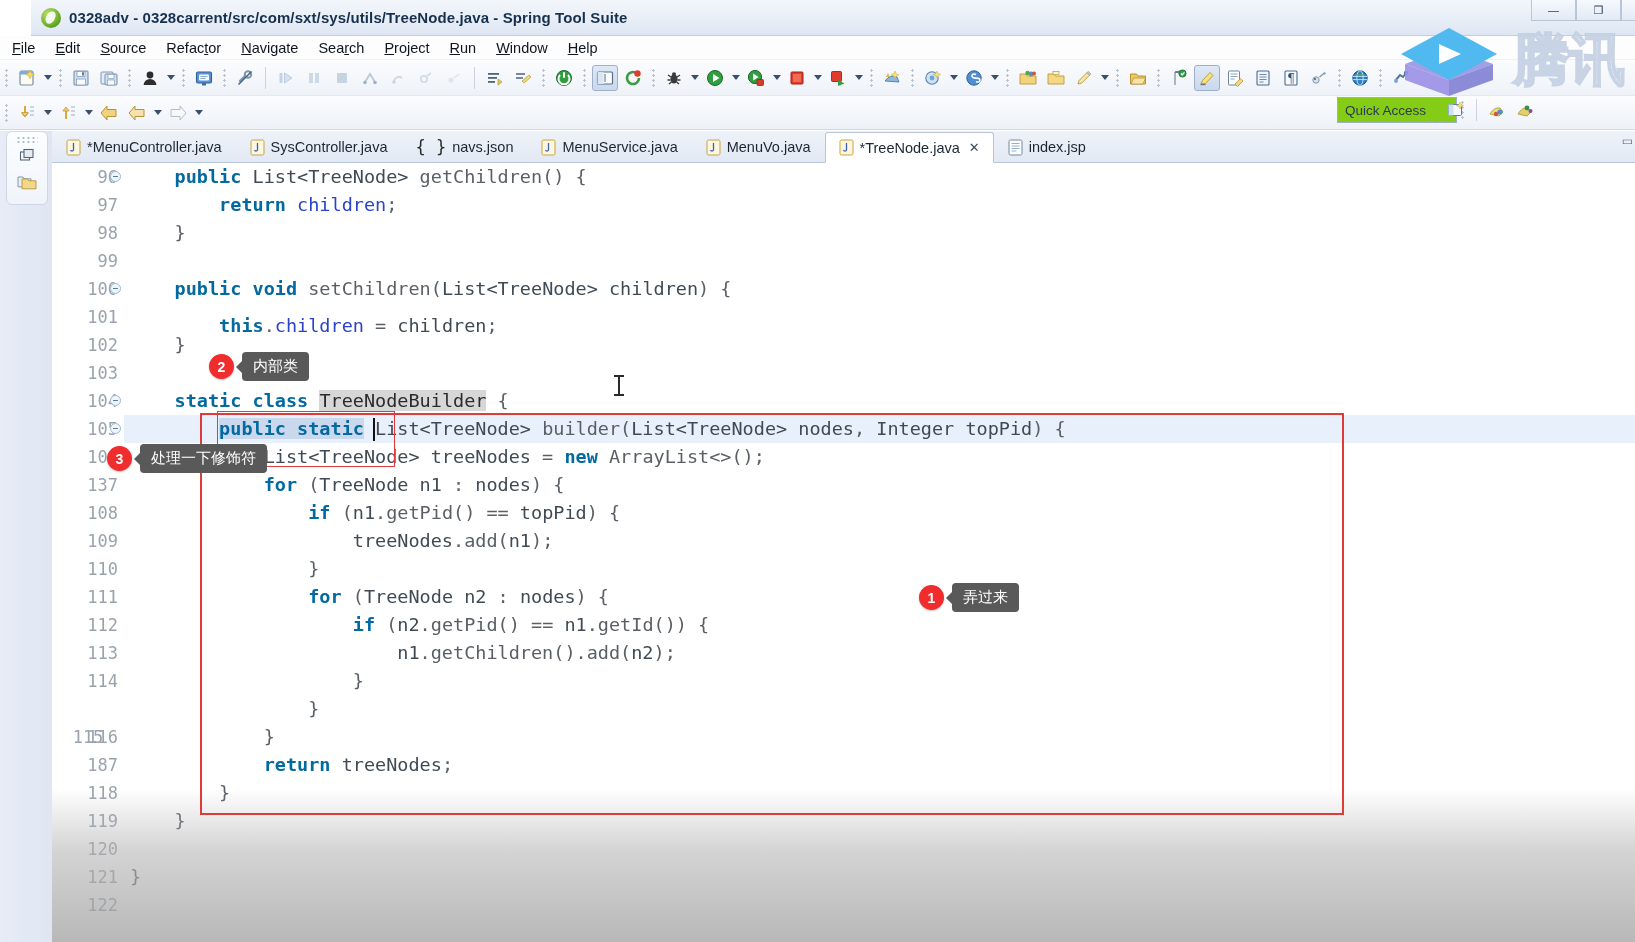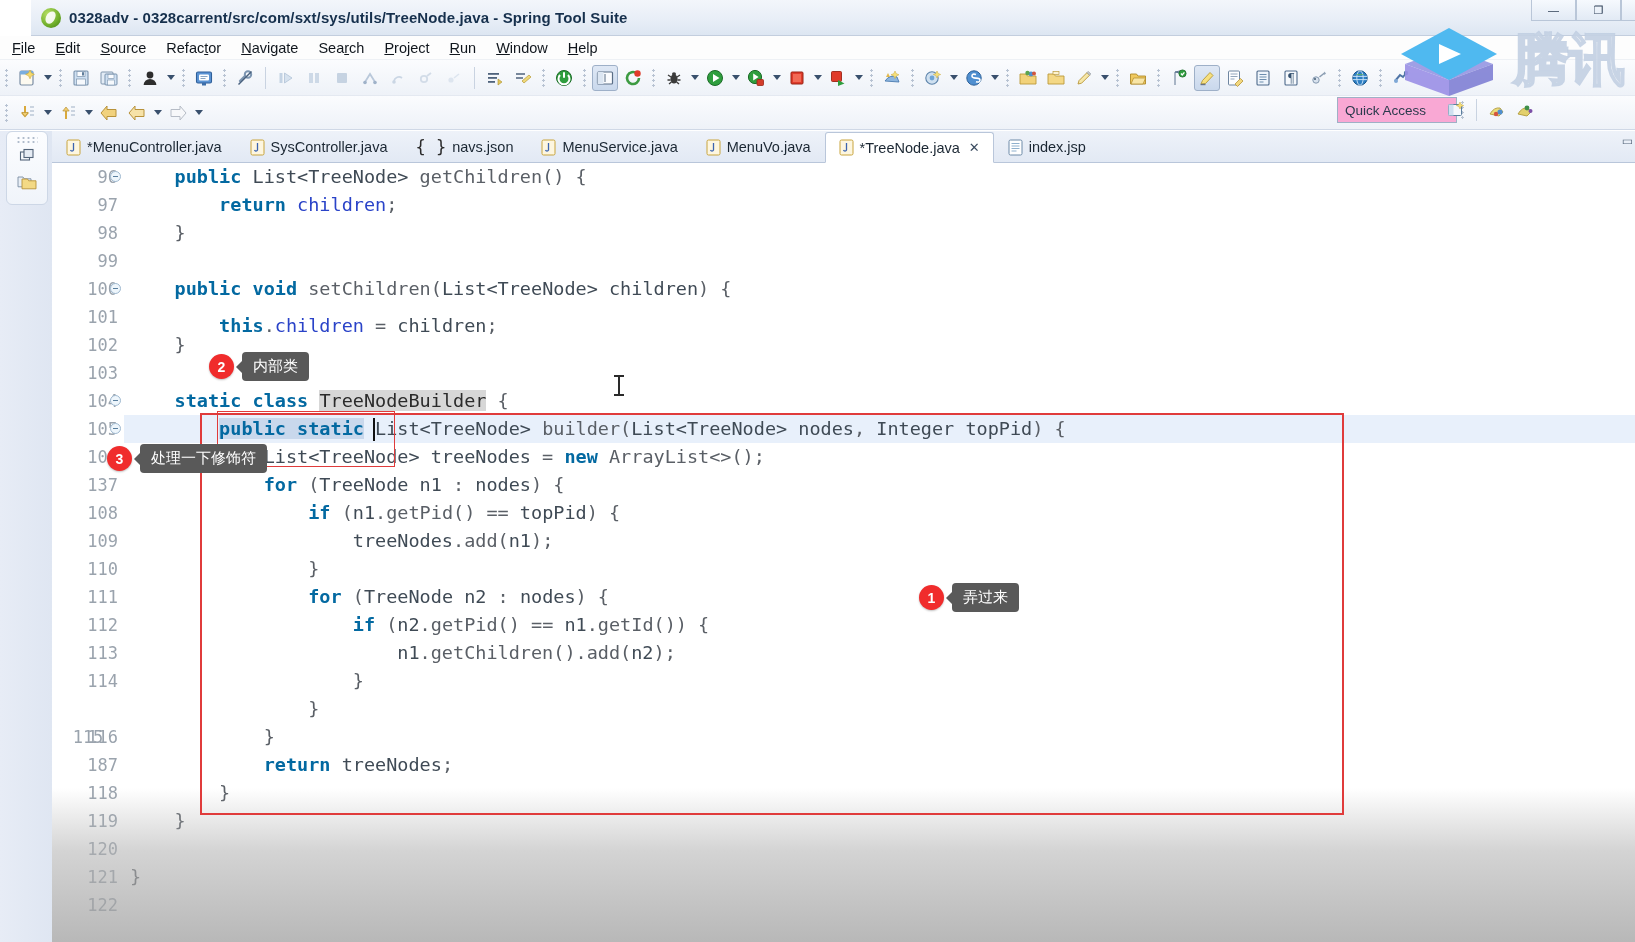--- a/index.html
+++ b/index.html
@@ -96,21 +96,21 @@
   .tb-arrow::after {
     content: ""; border-left: 4px solid transparent; border-right: 4px solid transparent;
     border-top: 5px solid #39506d;
   }
   .ico { display: block; }
 
   
   .quick-access {
     position: absolute; right: 178px; top: 97px;
     width: 120px; height: 26px;
-    background: #f9a8d4; border: 1px solid #9fb0c6;
+    background: #84cc16; border: 1px solid #9fb0c6;
     display: flex; align-items: center; padding-left: 7px;
     font-size: 13.5px; color: #2b3a4d;
   }
 
   
   .watermark {
     position: absolute; right: 0; top: 22px; width: 250px; height: 96px;
     pointer-events: none; z-index: 40;
   }
   .wm-text {

